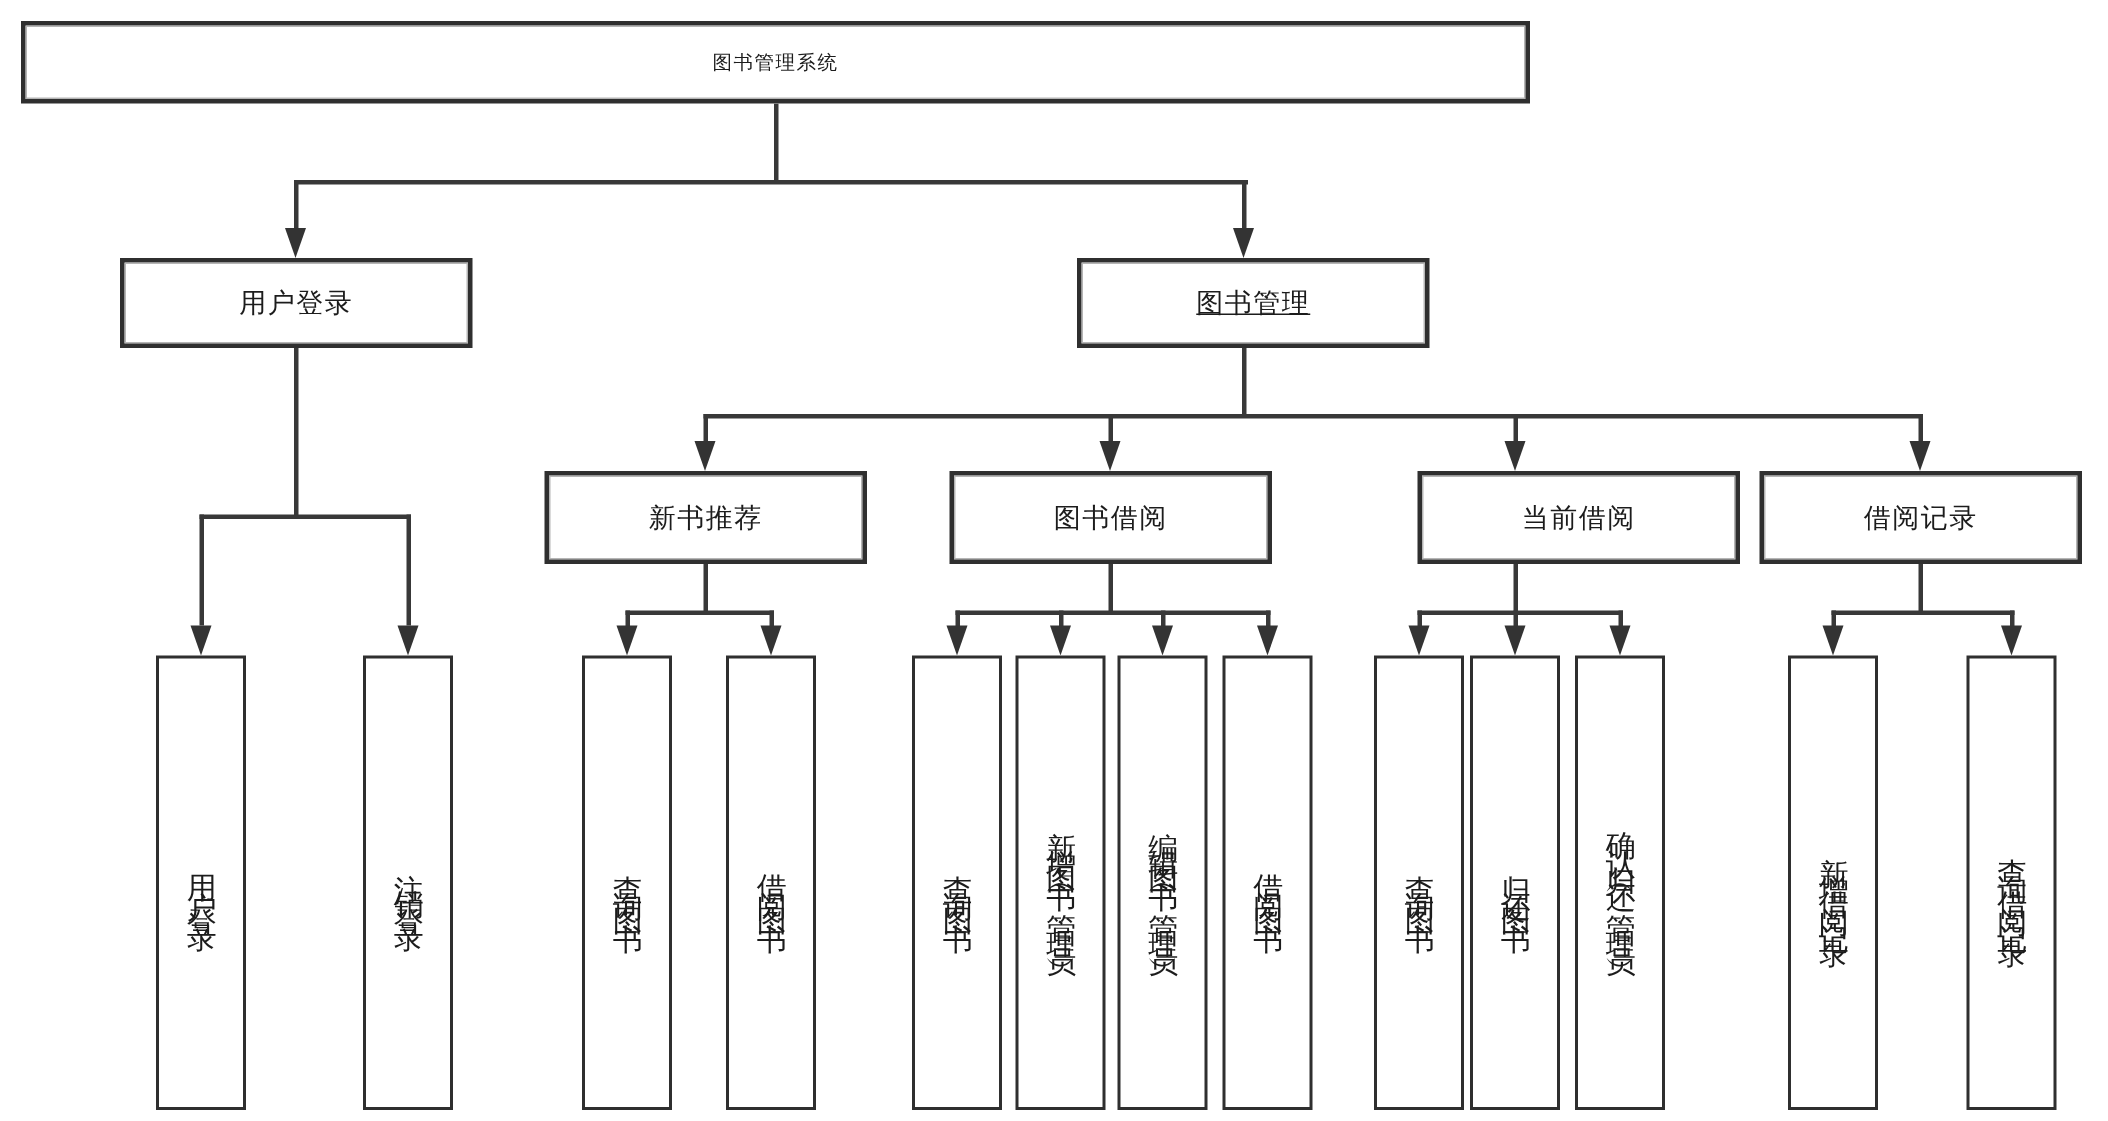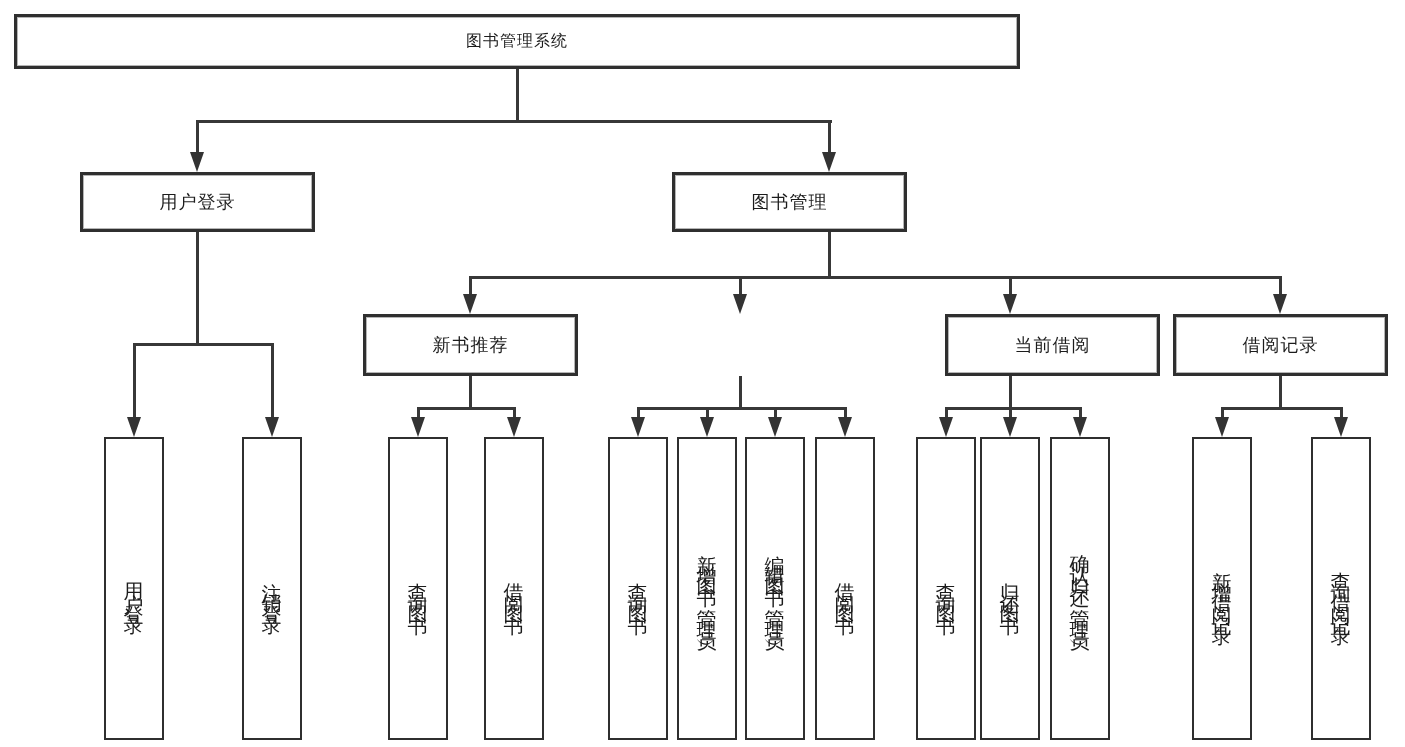--- a/index.html
+++ b/index.html
@@ -14,21 +14,21 @@
     position:absolute;
     background:#ffffff;
     border:3px solid #2f2f2f;
     box-sizing:border-box;
     display:flex;align-items:center;justify-content:center;
     color:#1c1c1c;
     z-index:2;
   }
   .box-major{box-shadow:inset 0 0 0 1px #b5b5b5;}
   .h-label{font-size:18px;letter-spacing:1px;white-space:nowrap;}
-  .root-label{font-size:16px;letter-spacing:1px;}
+  .root-label{font-size:13px;letter-spacing:1px;}
   .leaf{
     border-width:2.5px;
   }
   .leaf span{
     writing-mode:vertical-rl;
     text-orientation:mixed;
     font-size:20px;
     letter-spacing:11px;
     line-height:1;
     color:#1c1c1c;
@@ -57,26 +57,29 @@
 
 <div id="canvas">
 
   <div class="box box-major" style="left:14px;top:14px;width:1006px;height:55px;">
     <span class="root-label">图书管理系统</span>
   </div>
 
   <div class="box box-major" style="left:80px;top:172px;width:235px;height:60px;">
     <span class="h-label">用户登录</span>
   </div>
-  <div class="box box-major" style="left:672px;top:172px;width:235px;height:60px;">
+  <div class="box box-major" style="left:718px;top:172px;width:235px;height:60px;text-decoration:underline;">
     <span class="h-label">图书管理</span>
   </div>
 
   <div class="box box-major" style="left:363px;top:314px;width:215px;height:62px;">
     <span class="h-label">新书推荐</span>
+  </div>
+  <div class="box box-major" style="left:633px;top:314px;width:215px;height:62px;">
+    <span class="h-label">图书借阅</span>
   </div>
   <div class="box box-major" style="left:945px;top:314px;width:215px;height:62px;">
     <span class="h-label">当前借阅</span>
   </div>
   <div class="box box-major" style="left:1173px;top:314px;width:215px;height:62px;">
     <span class="h-label">借阅记录</span>
   </div>
 
   <div class="box leaf" style="left:104px;top:437px;width:60px;height:303px;">
     <span>用户登录</span>

